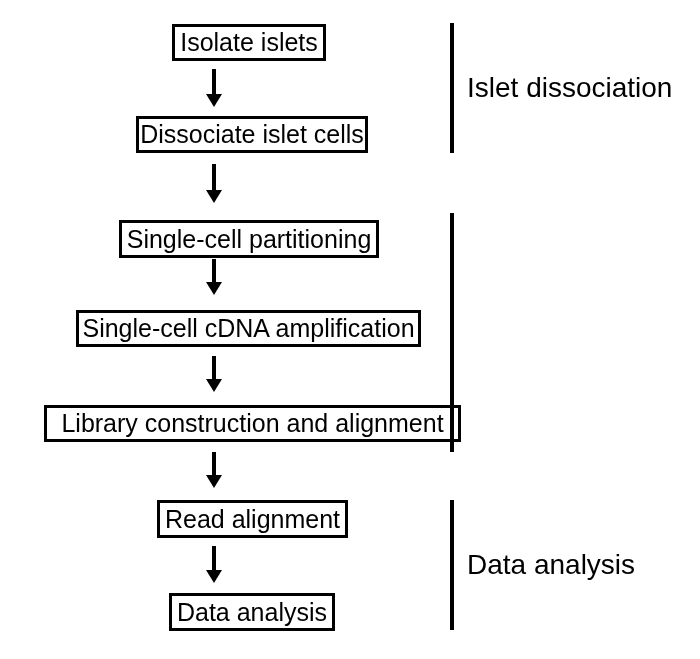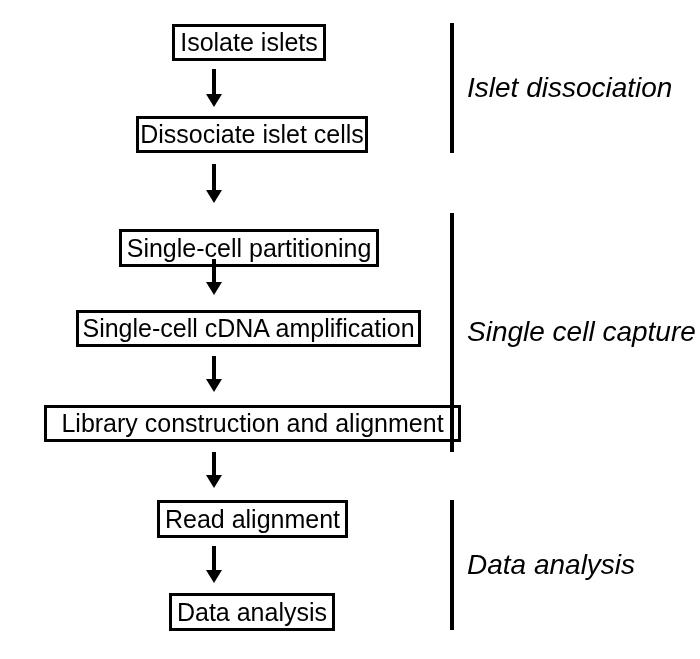--- a/index.html
+++ b/index.html
@@ -26,21 +26,21 @@
     display: flex;
     align-items: center;
     justify-content: center;
     font-size: 25px;
     line-height: 1;
     white-space: nowrap;
     margin-left: 36px;
   }
   .b1 { left: 136px; top: 24px;  width: 154px; height: 37px; }
   .b2 { left: 100px;  top: 116px; width: 232px; height: 37px; }
-  .b3 { left: 83px;  top: 229px; width: 260px; height: 38px; text-align: right; }
+  .b3 { left: 83px;  top: 220px; width: 260px; height: 38px; text-align: right; }
   .b4 { left: 40px;  top: 310px; width: 345px; height: 37px; }
   .b5 { left: 8px;   top: 405px; width: 417px; height: 37px; }
   .b6 { left: 121px; top: 500px; width: 191px; height: 38px; }
   .b7 { left: 133px; top: 593px; width: 166px; height: 38px; }
 
   
   .arrow {
     position: absolute;
     left: 206px;
     width: 16px;
@@ -81,21 +81,20 @@
     width: 4px;
     height: 100%;
     background: #000000;
     flex: 0 0 auto;
   }
   .phase .plabel {
     margin-left: 13px;
     font-size: 28px;
     line-height: 1.1;
     white-space: nowrap;
-    font-style: italic;
   }
   .p1 { top: 23px;  height: 130px; }
   .p2 { top: 213px; height: 239px; }
   .p3 { top: 500px; height: 130px; }
 </style>
 </head>
 <body>
 
 <div class="canvas">
 
@@ -157,21 +156,20 @@
     <span>Data analysis</span>
   </div>
 
   <div class="phase p1">
     <div class="bar"></div>
     <div class="plabel">Islet dissociation</div>
   </div>
 
   <div class="phase p2">
     <div class="bar"></div>
-    <div class="plabel">Single cell capture</div>
   </div>
 
   <div class="phase p3">
     <div class="bar"></div>
     <div class="plabel">Data analysis</div>
   </div>
 
 </div>
 
 </body></html>

